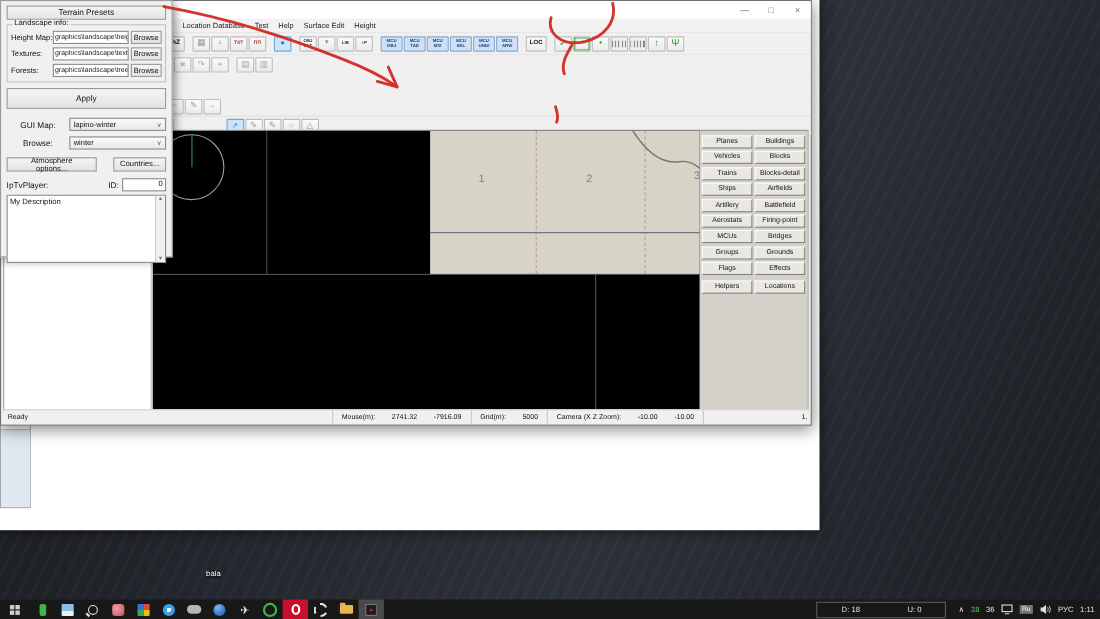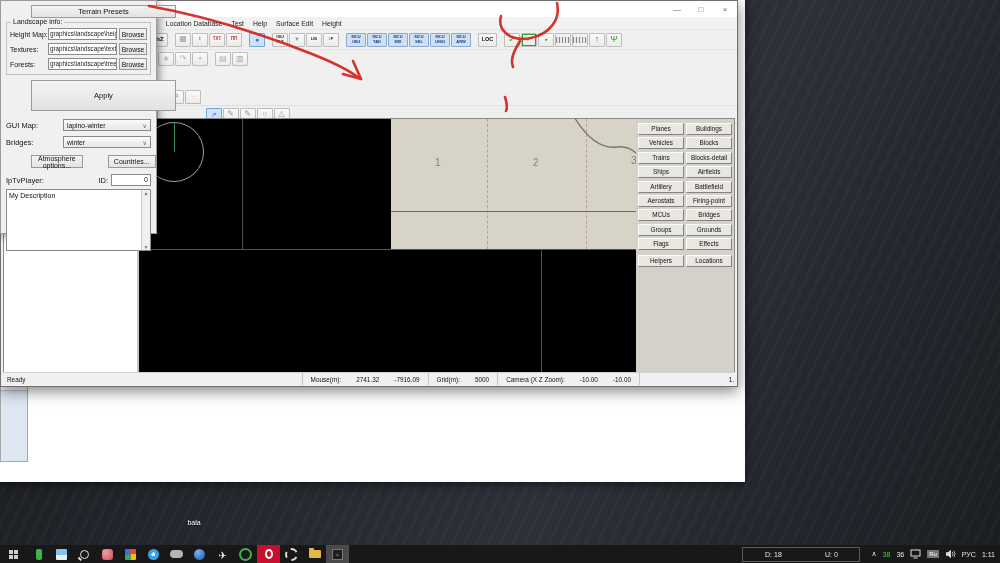--- a/index.html
+++ b/index.html
@@ -50,32 +50,32 @@
   .k-oculusg .di::after{content:"";position:absolute;left:3px;top:6px;width:9px;height:3px;border:2.5px solid #111;border-radius:50%;}
   .k-gamepadw .di{width:18px;height:9px;background:#cfcfcf;border-radius:5px;position:relative;margin-top:6px;}
   .k-gamepadw .di::after{content:"";position:absolute;left:5px;top:-4px;width:8px;height:5px;background:#cfcfcf;border-radius:2px 2px 0 0;}
   .k-steam .di{border-radius:50%;background:radial-gradient(circle at 62% 32%,#2a475e,#0e1b29);position:relative;}
   .k-steam .di::after{content:"";position:absolute;left:3px;bottom:3px;width:5px;height:5px;border:2px solid #dfe8f2;border-radius:50%;}
 
   
   .tpanel{left:28;top:10;width:157px;height:234px;background:#f0f0f0;border:1px solid #9a9a9a;
     box-shadow:2px 3px 8px rgba(0,0,0,.45);z-index:6;padding:4px 5px;box-sizing:border-box;font-size:7.5px;color:#111;}
   .wbtn{background:linear-gradient(#f4f4f4,#e3e3e3);border:1px solid #9a9a9a;font-size:7.5px;color:#111;
-    display:flex;align-items:center;justify-content:center;box-sizing:border-box;font-family:inherit;margin-left:25px;}
+    display:flex;align-items:center;justify-content:center;box-sizing:border-box;font-family:inherit;}
   .tp-title{width:100%;height:13px;margin-bottom:4px;}
   .tp-group{border:1px solid #c2c2c2;position:relative;padding:5px 3px 1px;margin-bottom:5px;}
   .tp-glabel{position:absolute;top:-5px;left:4px;background:#f0f0f0;padding:0 2px;font-size:7px;}
   .tp-row{display:flex;align-items:center;margin-bottom:3px;}
   .tp-label{width:38px;flex:none;font-size:7px;}
   .tp-input{flex:1;height:10px;background:#fff;border:1px solid #8a8a8a;font-size:6.3px;line-height:10px;
     padding:0 1px;overflow:hidden;white-space:nowrap;color:#222;}
   .tp-browse{width:28px;height:12px;margin-left:2px;font-size:6.8px;flex:none;}
-  .tp-apply{width:100%;height:31px;margin-bottom:8px;}
+  .tp-apply{width:100%;height:19px;margin-bottom:8px;}
   .tp-selrow{display:flex;align-items:center;margin-bottom:5px;}
-  .tp-sellabel{flex:1;font-size:7.5px;}
+  .tp-sellabel{flex:1;font-size:7.5px;text-align:center;}
   .tp-select{width:88px;height:12px;background:linear-gradient(#fafafa,#e8e8e8);border:1px solid #8a8a8a;
     display:flex;align-items:center;font-size:6.8px;padding:0 3px;box-sizing:border-box;}
   .tp-select .chev{margin-left:auto;color:#666;font-size:6px;}
   .tp-btnrow{display:flex;justify-content:space-between;margin:7px 0 6px;}
   .tp-atm{width:82px;height:13px;font-size:7px;}
   .tp-cty{width:48px;height:13px;font-size:7px;}
   .tp-descrow{display:flex;align-items:center;margin-bottom:3px;}
   .tp-id-label{margin-left:auto;margin-right:3px;}
   .tp-id{width:34px;height:10px;background:#fff;border:1px solid #8a8a8a;font-size:7px;text-align:right;line-height:10px;padding:0 2px;}
   .tp-text{height:56px;background:#fff;border:1px solid #8a8a8a;font-size:7px;padding:2px;position:relative;}
@@ -684,21 +684,21 @@
     </div>
     <button class="wbtn tp-apply">Apply</button>
     <div class="tp-selrow">
       <span class="tp-sellabel">GUI Map:</span>
       <span class="tp-select">
         <span>lapino-winter</span>
         <span class="chev">∨</span>
       </span>
     </div>
     <div class="tp-selrow">
-      <span class="tp-sellabel">Bridges:</span>
+      <span class="tp-sellabel">Browse:</span>
       <span class="tp-select">
         <span>winter</span>
         <span class="chev">∨</span>
       </span>
     </div>
     <div class="tp-btnrow">
       <button class="wbtn tp-atm">Atmosphere options...</button>
       <button class="wbtn tp-cty">Countries...</button>
     </div>
     <div class="tp-descrow">

